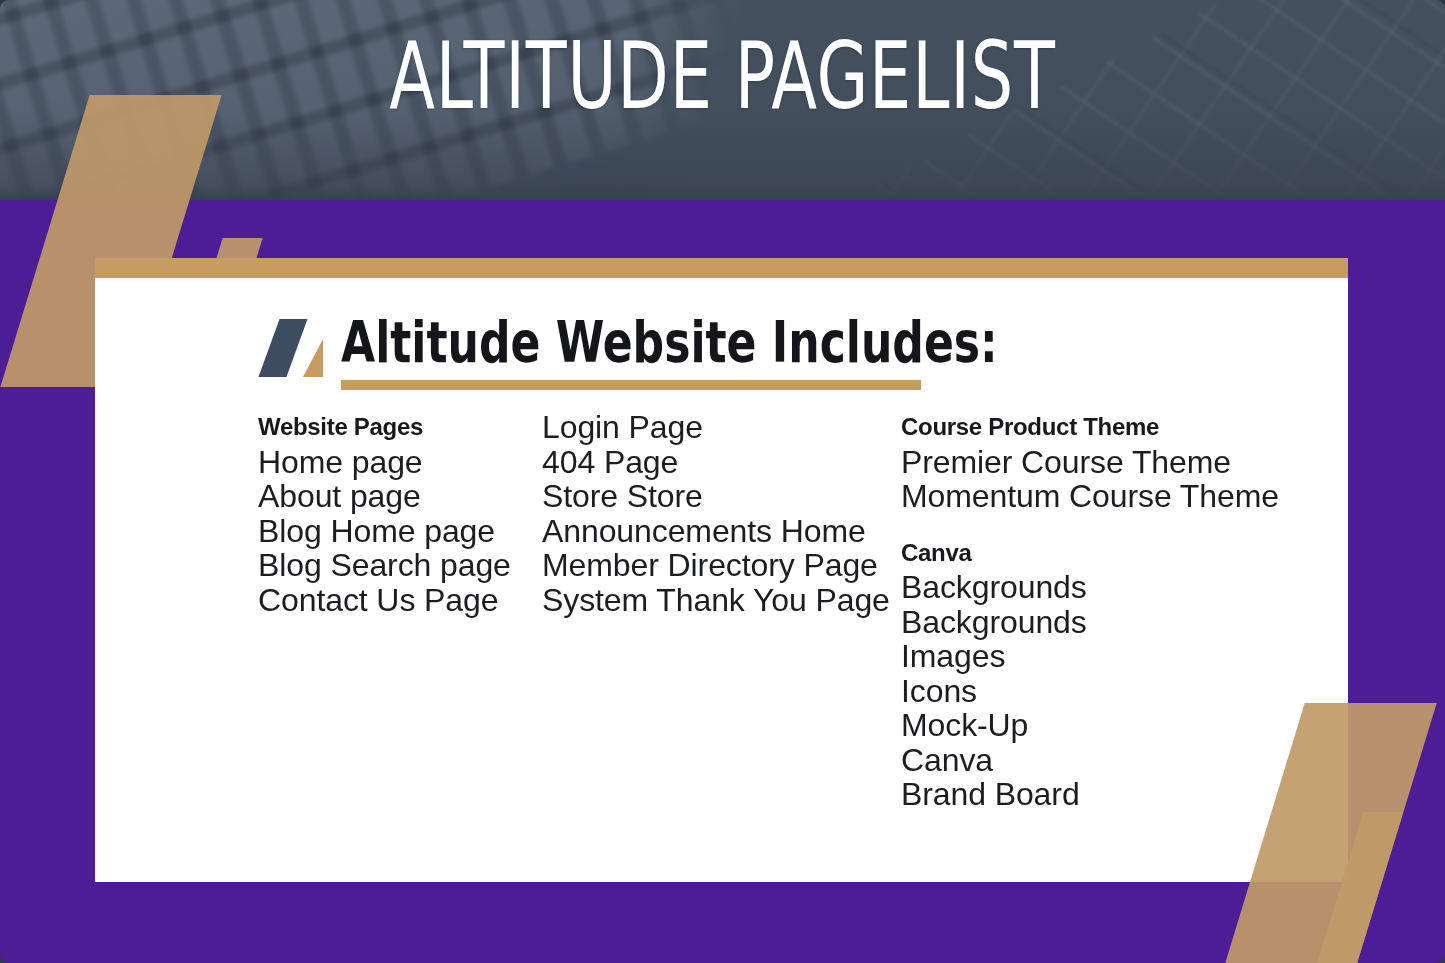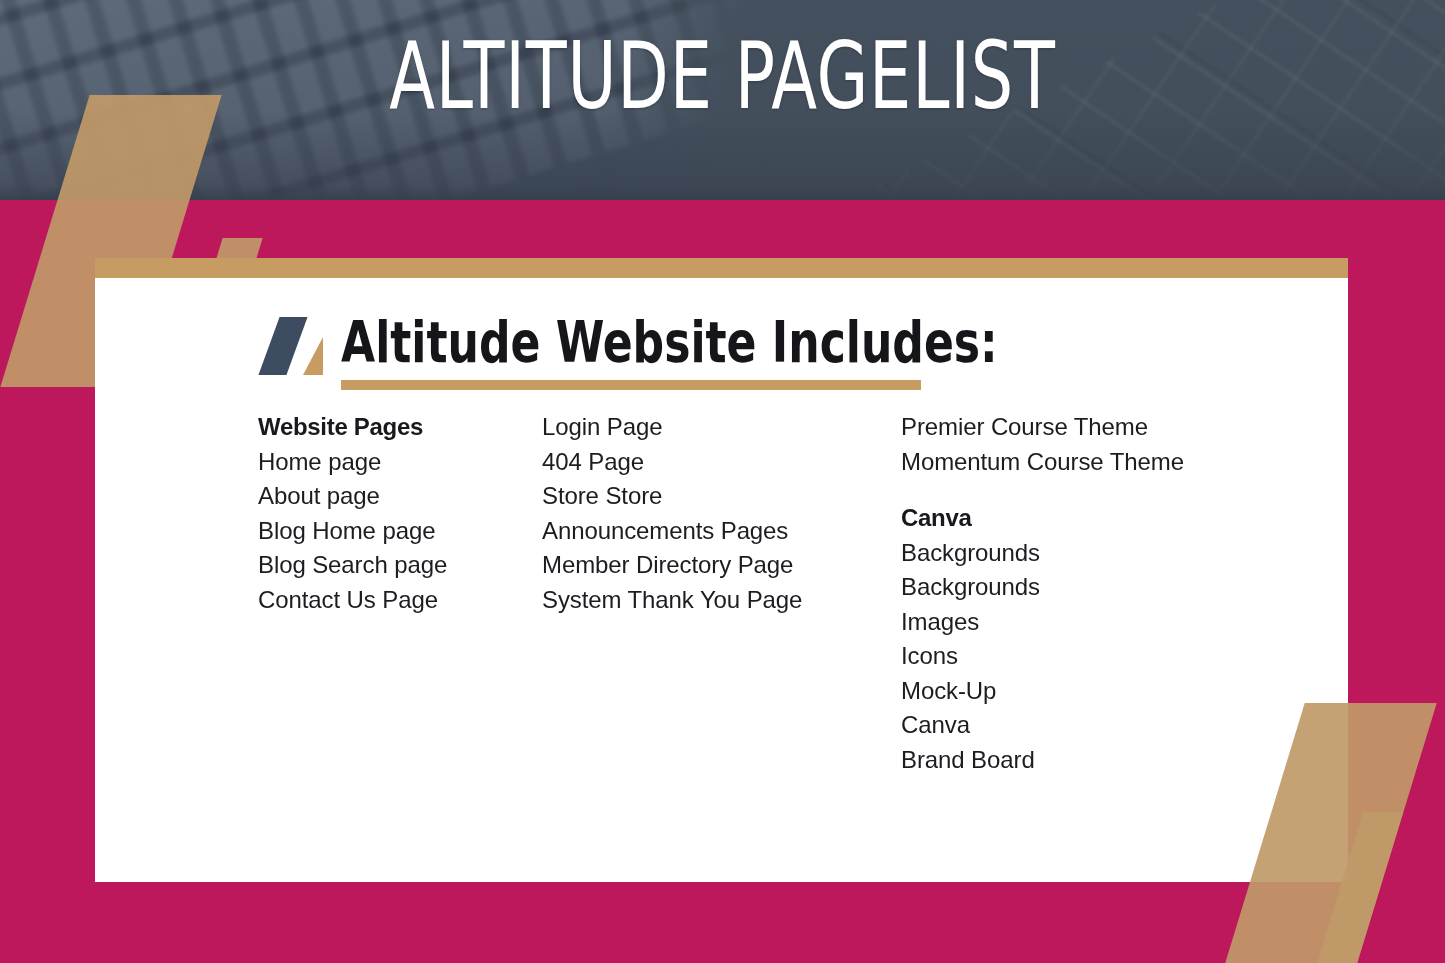--- a/index.html
+++ b/index.html
@@ -8,21 +8,22 @@
     background: #2f3846;
   }
   body {
     font-family: "Liberation Sans", sans-serif;
   }
   .poster {
     position: relative;
     width: 1445px;
     height: 963px;
     overflow: hidden;
-    background: #be185d;
+    background: #4c1d95;
+    border-radius: 9px;
   }
 
   
   .photo-band {
     position: absolute;
     left: 0; top: 0;
     width: 1445px; height: 200px;
     overflow: hidden;
     background: linear-gradient(160deg, #515e70 0%, #4a5769 35%, #404c5d 70%, #3a4454 100%);
   }
@@ -153,21 +154,21 @@
     left: 0; top: 0;
     width: 1253px; height: 20px;
     background: #c69c63;
   }
 
   
   .heading-row {
     position: absolute;
     left: 170px; top: 55px;
     display: flex;
-    align-items: flex-start;
+    align-items: center;
   }
   .logo-mark {
     position: relative;
     width: 62px; height: 62px;
     margin-right: 14px;
     margin-bottom: 12px;
     flex: none;
   }
   .logo-para {
     position: absolute;
@@ -219,21 +220,21 @@
   .group-title {
     font-size: 24px;
     font-weight: 700;
     color: #17191d;
     letter-spacing: -0.3px;
     line-height: 34.5px;
     margin: 0 0 0 0;
     white-space: nowrap;
   }
   .item {
-    font-size: 24px;
+    font-size: 32px;
     font-weight: 400;
     color: #1b1d21;
     letter-spacing: -0.1px;
     line-height: 34.5px;
     white-space: nowrap;
   }
 </style>
 </head>
 <body>
 
@@ -276,28 +277,29 @@
           <div class="item">Blog Search page</div>
           <div class="item">Contact Us Page</div>
         </div>
       </div>
 
       <div class="col col-2">
         <div class="group">
           <div class="item">Login Page</div>
           <div class="item">404 Page</div>
           <div class="item">Store Store</div>
-          <div class="item">Announcements Pages</div>
+          <div class="item">Announcements Home</div>
           <div class="item">Member Directory Page</div>
           <div class="item">System Thank You Page</div>
         </div>
       </div>
 
       <div class="col col-3">
         <div class="group">
+          <div class="group-title">Course Product Theme</div>
           <div class="item">Premier Course Theme</div>
           <div class="item">Momentum Course Theme</div>
         </div>
         <div class="group">
           <div class="group-title">Canva</div>
           <div class="item">Backgrounds</div>
           <div class="item">Backgrounds</div>
           <div class="item">Images</div>
           <div class="item">Icons</div>
           <div class="item">Mock-Up</div>

